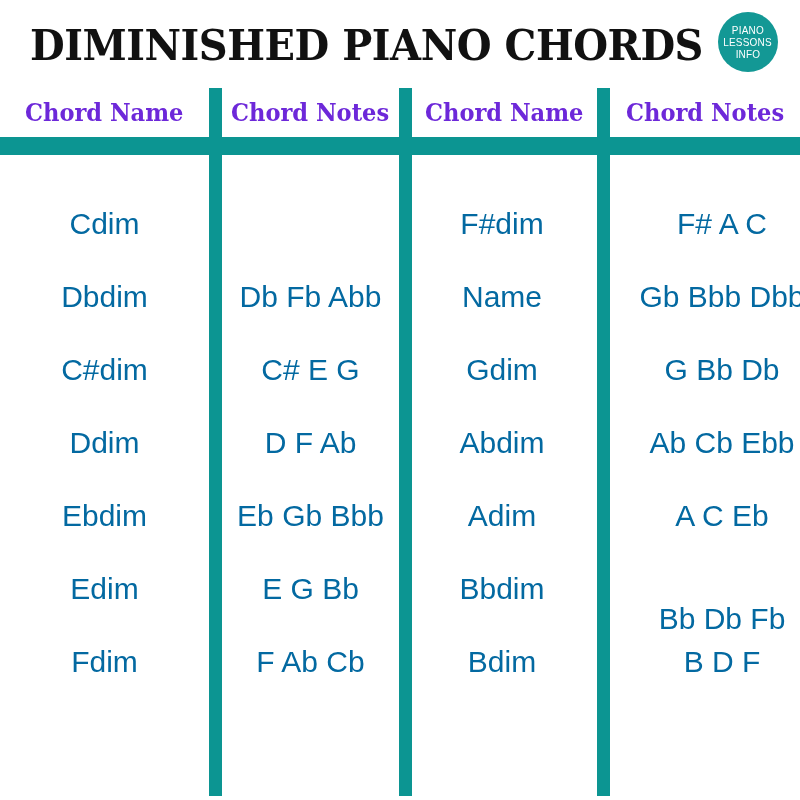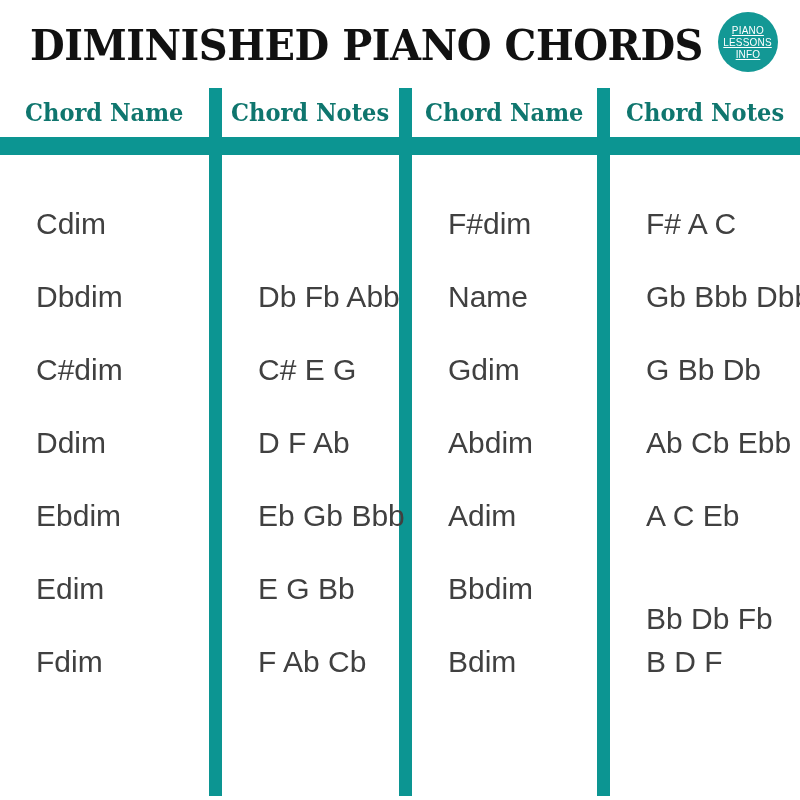--- a/index.html
+++ b/index.html
@@ -53,21 +53,20 @@
     display: flex;
     flex-direction: column;
     align-items: center;
     justify-content: center;
     text-align: center;
     font-family: "Liberation Sans", sans-serif;
     font-size: 10.5px;
     line-height: 12px;
     font-weight: 400;
     letter-spacing: 0.2px;
-    text-decoration: underline;
   }
   .logo-line {
     display: block;
     white-space: nowrap;
     transform: scaleX(0.95);
   }
 
   
   .hrule {
     position: absolute;
@@ -91,45 +90,44 @@
   
   .header-cell {
     position: absolute;
     top: 96px;
     height: 34px;
     line-height: 34px;
     text-align: center;
     font-family: "DejaVu Serif", "Liberation Serif", serif;
     font-weight: 700;
     font-size: 24px;
-    color: #0f766e;
+    color: #6d28d9;
     white-space: nowrap;
     letter-spacing: 0px;
   }
   .header-cell span {
     display: inline-block;
     transform: scaleX(0.94);
   }
   .hc0 { left: 0px;   width: 209px; }
   .hc1 { left: 222px; width: 177px; }
   .hc2 { left: 412px; width: 185px; }
   .hc3 { left: 610px; width: 190px; }
 
   
   .cell {
     position: absolute;
     height: 40px;
     line-height: 40px;
-    text-align: left;
+    text-align: center;
     font-family: "Liberation Sans", sans-serif;
     font-weight: 400;
     font-size: 30px;
-    color: #404040;
+    color: #0369a1;
     white-space: nowrap;
-    margin-left: 36px;
   }
   .col0 { left: 0px;   width: 209px; }
   .col1 { left: 222px; width: 177px; }
   .col2 { left: 412px; width: 180px; }
   .col3 { left: 610px; width: 224px; }
 </style>
 </head>
 <body>
 
 <div id="chart">

